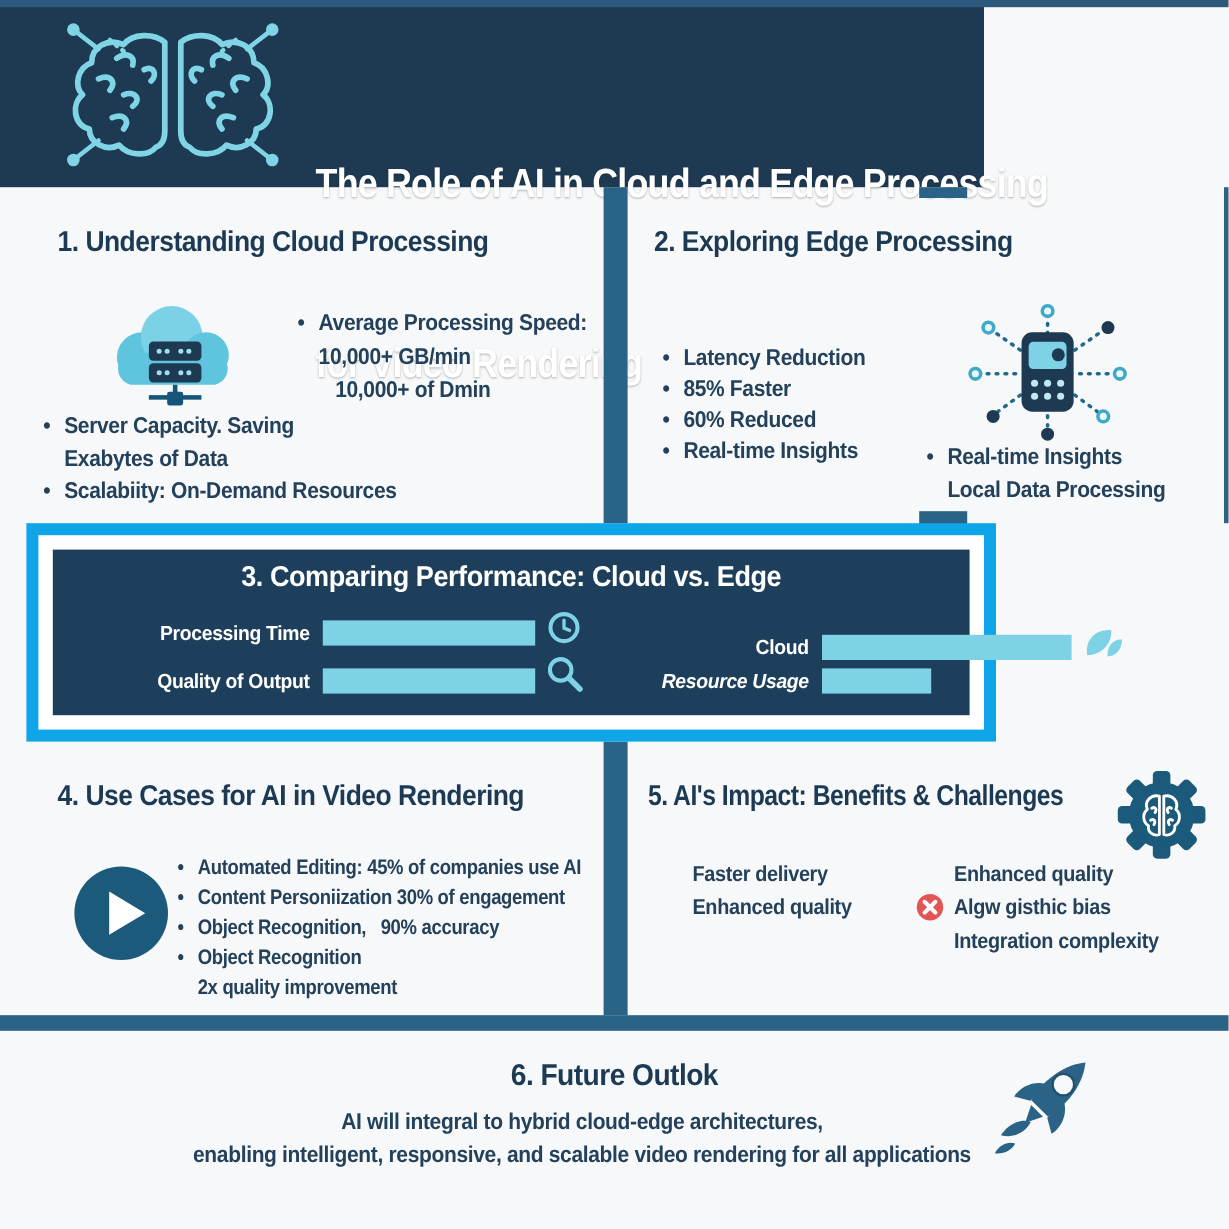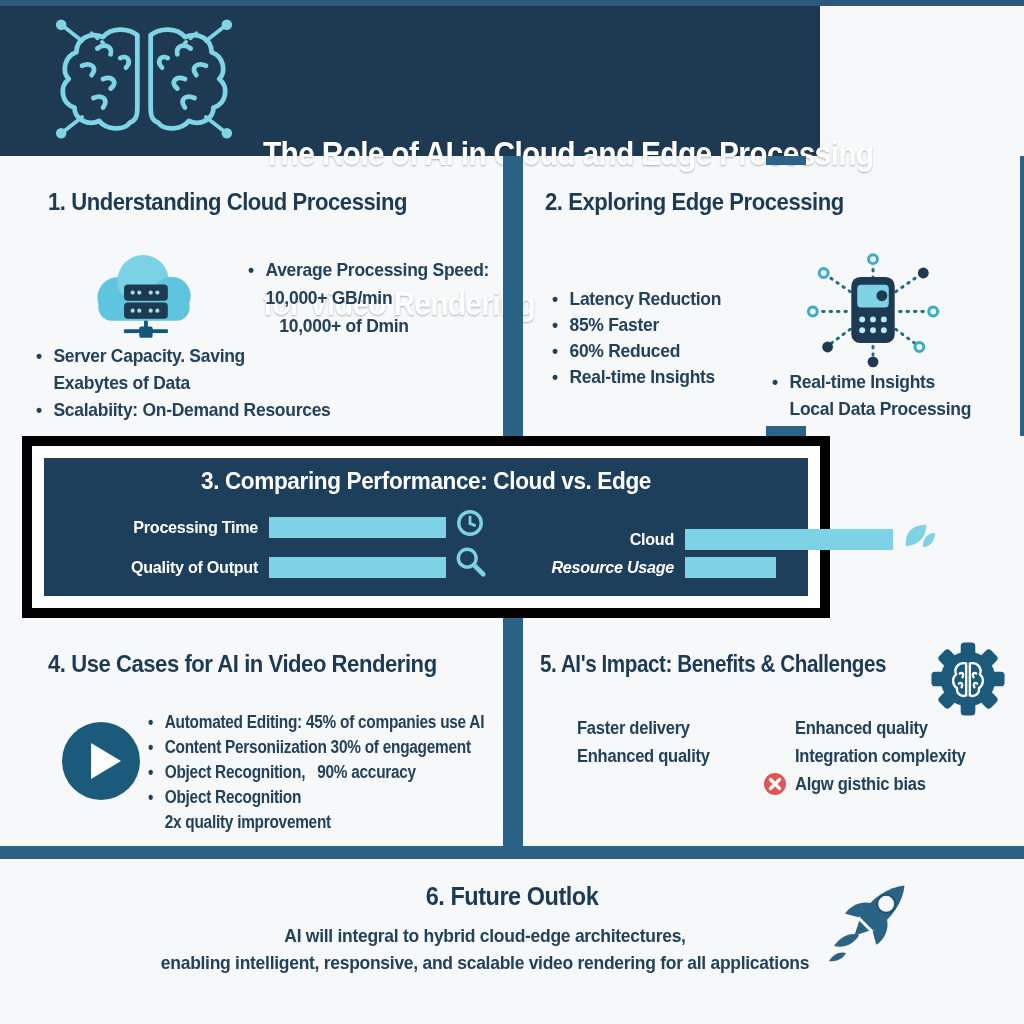--- a/index.html
+++ b/index.html
@@ -33,21 +33,21 @@
   .ind2{padding-left:34px;}
   
   .speed{left:248px;top:256px;font-size:19px;line-height:28px;}
   .cloudb{left:36px;top:342px;font-size:19px;line-height:27px;}
   .edgeb{left:552px;top:286px;font-size:19px;line-height:26px;}
   .edgerb{left:772px;top:368px;font-size:19px;line-height:27px;}
   .useb{left:148px;top:710px;font-size:17.5px;line-height:25px;transform:scaleX(0.88);}
   .cloudicon{position:absolute;left:86px;top:246px;width:118px;height:98px;}
   .deviceicon{position:absolute;left:798px;top:250px;width:150px;height:121px;}
   
-  .band{position:absolute;left:22px;top:436px;width:808px;height:182px;background:#000000;}
+  .band{position:absolute;left:22px;top:436px;width:808px;height:182px;background:#0ea5e9;}
   .band-w{position:absolute;left:10px;top:10px;right:10px;bottom:10px;background:#ffffff;}
   .band-in{position:absolute;left:12px;top:12px;right:12px;bottom:12px;background:#1d3f5c;}
   .band-title{position:absolute;left:0;right:0;top:9px;text-align:center;color:#fff;font-size:24px;
               font-weight:700;letter-spacing:-0.4px;transform:scaleX(0.94);white-space:pre;}
   .brow{position:absolute;display:flex;align-items:flex-end;height:22px;}
   .blabel{display:inline-block;width:198px;text-align:right;margin-right:11px;color:#fff;
           font-size:17px;font-weight:700;letter-spacing:-0.3px;white-space:pre;transform:scaleX(0.95);transform-origin:100% 50%;}
   .bar{display:inline-block;height:21px;background:#7ed2e6;}
   .bico{margin-left:9px;display:flex;align-items:center;}
   
@@ -285,32 +285,32 @@
           <span class="iic"></span>
           <span class="itxt">Enhanced quality</span>
         </div>
     </div>
     <div class="icol icolR">
       <div class="irow">
           <span class="iic"></span>
           <span class="itxt">Enhanced quality</span>
         </div>
       <div class="irow">
-          <span class="iic"></span>
-          <span class="itxt">Integration complexity</span>
-        </div>
-      <div class="irow">
         <span class="iic">
             <svg width="24" height="24" viewBox="0 0 24 24">
               <circle cx="12" cy="12" r="11" fill="#e25555"></circle>
               <path d="M7.5,7.5 L16.5,16.5 M16.5,7.5 L7.5,16.5" stroke="#fff" stroke-width="3.4" stroke-linecap="round"></path>
             </svg>
           </span>
         <span class="itxt">Algw gisthic bias</span>
       </div>
+      <div class="irow">
+          <span class="iic"></span>
+          <span class="itxt">Integration complexity</span>
+        </div>
     </div>
   </section>
 
   <section>
     <h2 class="s6h">6. Future Outlok</h2>
     <div class="s6p">
       <div>AI will integral to hybrid cloud-edge architectures,</div>
       <div>enabling intelligent, responsive, and scalable video rendering for all applications</div>
     </div>
     <svg class="rocketsvg" viewBox="0 0 104 96">

